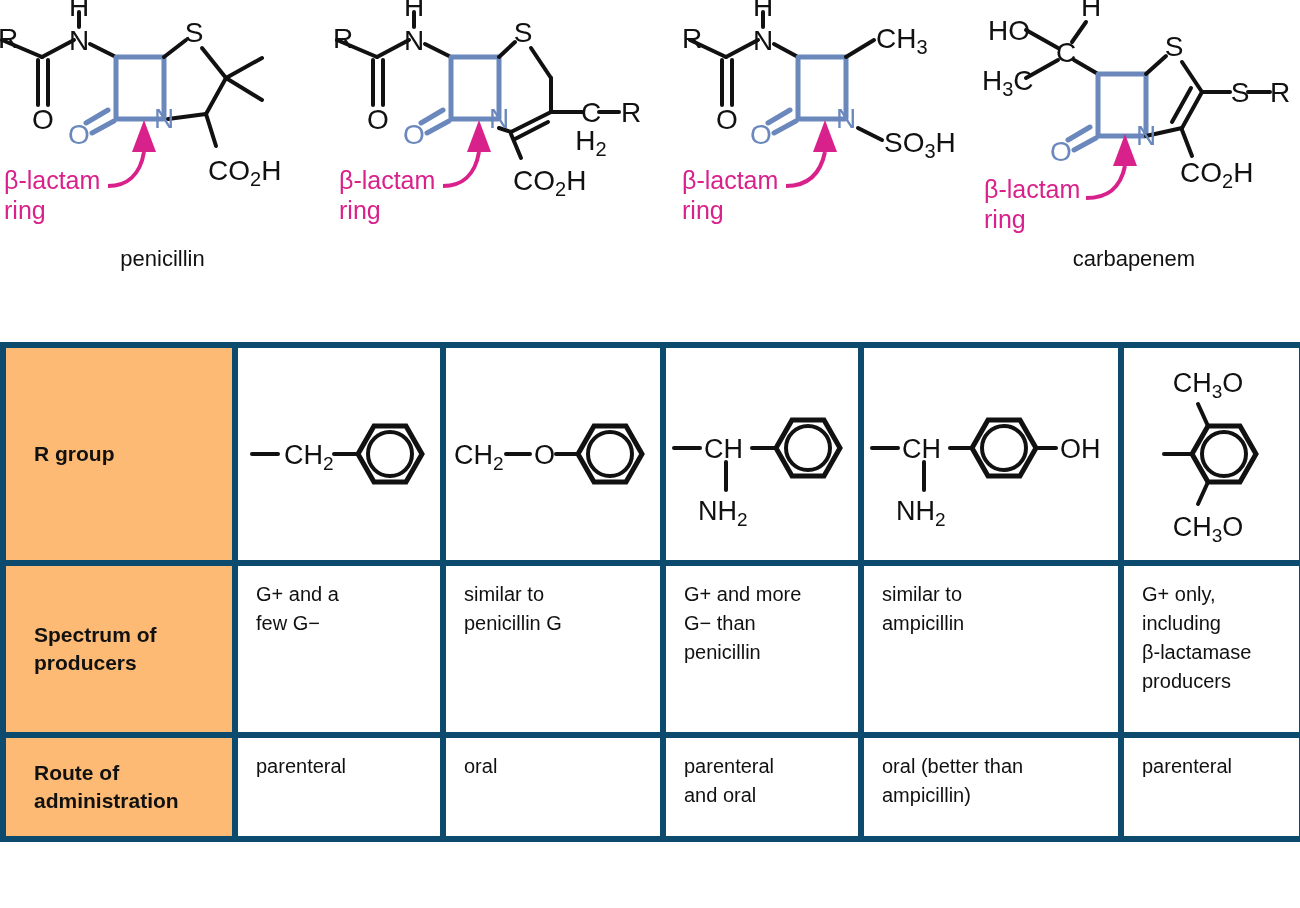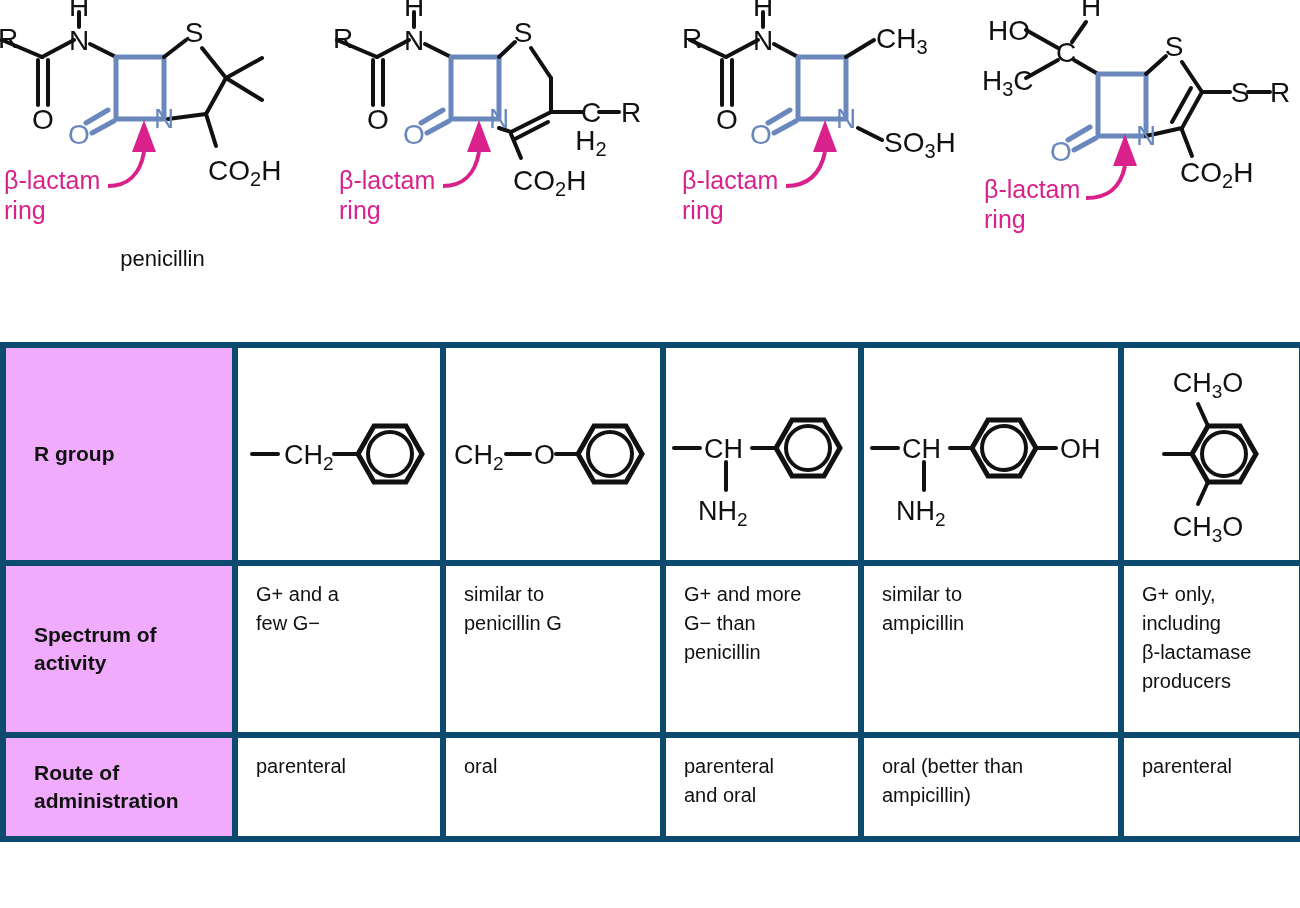--- a/index.html
+++ b/index.html
@@ -25,21 +25,21 @@
     width:1299px;
     border-collapse:collapse;
     table-layout:fixed;
   }
   #ptable td{
     border:6px solid #0c4a6e;
     vertical-align:top;
     padding:0;
   }
   #ptable td.rowhead{
-    background:#f0abfc;
+    background:#fdba74;
     font-weight:bold;
     font-size:21px;
     vertical-align:middle;
     padding:10px 0 10px 28px;
     line-height:1.35;
   }
   #ptable td.cell{
     background:#ffffff;
     font-size:20px;
     padding:14px 0 12px 18px;
@@ -275,20 +275,21 @@
       </g>
       <g>
         <path d="M112 198 C 132 198, 146 190, 151 166" stroke="#d9218c" stroke-width="4" fill="none"></path>
         <polygon points="151,134 163,166 139,166" fill="#d9218c"></polygon>
       </g>
     </svg>
     <div style="position:absolute;left:10px;top:175px;color:#d9218c;font-size:25px;line-height:1.18;">
       <div>β-lactam</div>
       <div>ring</div>
     </div>
+    <div class="cmp-name" style="width:320px;">carbapenem</div>
   </div>
 
 </div>
 
 <table id="ptable">
   <colgroup>
     <col style="width:232px">
       <col style="width:208px">
       <col style="width:220px">
     <col style="width:198px">
@@ -374,21 +375,21 @@
           <text x="84" y="44">CH<tspan font-size="19" dy="6">3</tspan><tspan font-size="27" dy="-6">O</tspan></text>
           <text x="84" y="188">CH<tspan font-size="19" dy="6">3</tspan><tspan font-size="27" dy="-6">O</tspan></text>
         </g>
       </svg>
     </td>
   </tr>
 
 
   <tr>
     <td class="rowhead" style="white-space:pre-line">Spectrum of
-activity</td>
+producers</td>
     <td class="cell" style="height:140px">G+ and a
 few G−</td>
     <td class="cell">similar to
 penicillin G</td>
     <td class="cell">G+ and more
 G− than
 penicillin</td>
     <td class="cell">similar to
 ampicillin</td>
     <td class="cell">G+ only,

